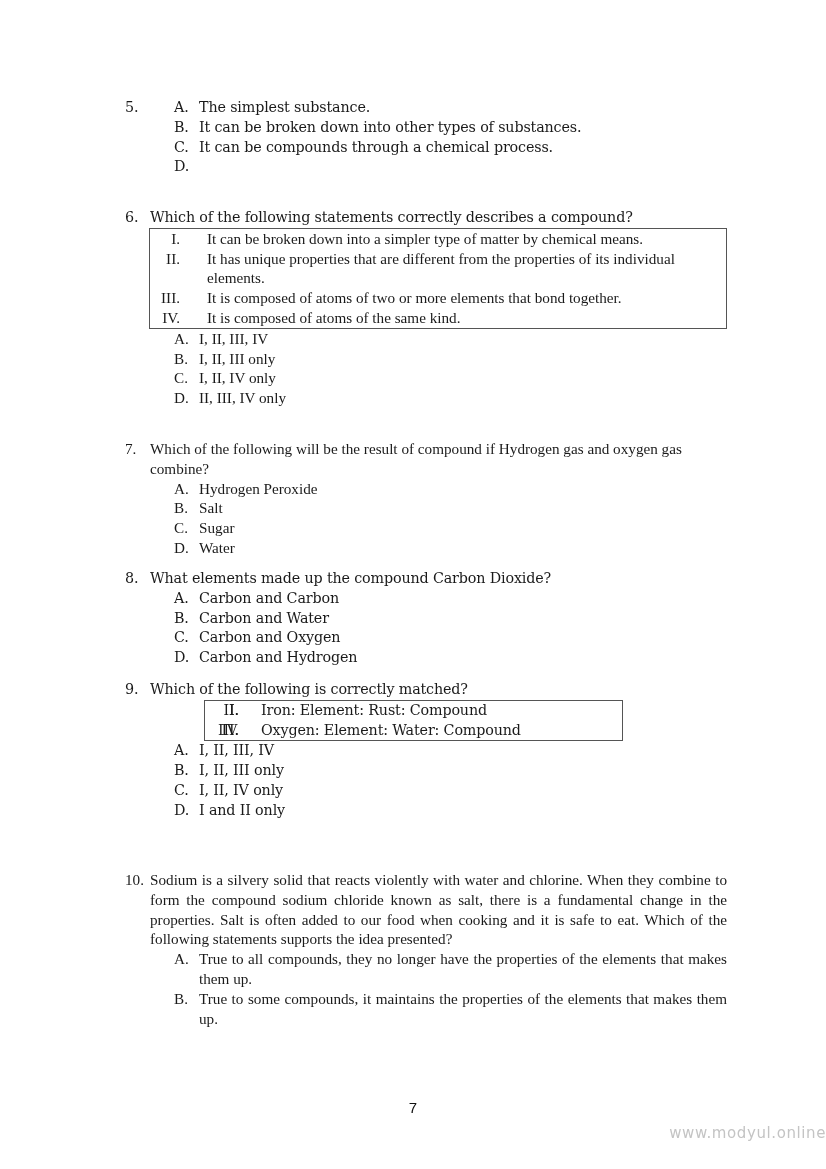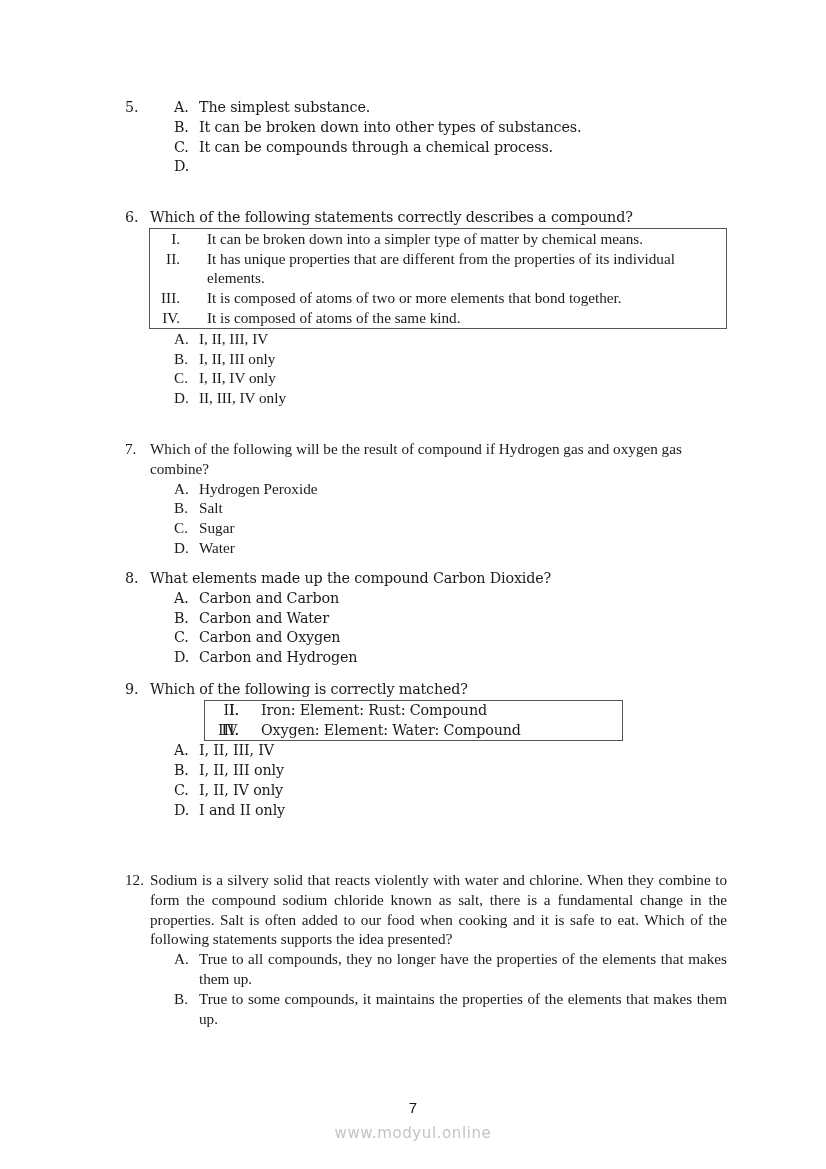--- a/index.html
+++ b/index.html
@@ -12,21 +12,21 @@
   .opts { margin-left: 49px; }
   .opt { position: relative; padding-left: 25px; }
   .olet { position: absolute; left: 0; top: 0; }
   .box { border: 1px solid #555; margin-top: 0px; }
   .brow { position: relative; }
   .bnum { position: absolute; text-align: right; }
   .justify { text-align: justify; }
   .stmt-font { font-family: "Liberation Serif", serif; font-size: 15.2px; letter-spacing: 0; }
   .footer-num { position: absolute; left: 0; width: 826px; top: 1099px; text-align: center;
                 font-family: "Liberation Sans", sans-serif; font-size: 15px; color: #111; }
-  .watermark { position: absolute; left: 0; width: 826px; top: 1124px; text-align: center;
+  .watermark { position: absolute; left: 0; width: 826px; top: 1124px; text-align: right;
                font-family: "DejaVu Sans", sans-serif; font-size: 15px; color: #c4c4c4; letter-spacing: 0.6px; }
 </style>
 </head>
 <body>
 
 <div class="page">
 
   <div class="q" style="top:98px;">
     <div class="qline">
       <span class="qnum">5.</span>
@@ -120,21 +120,21 @@
     <div class="opts">
       <div class="opt"><span class="olet">A.</span><span>I, II, III, IV</span></div>
       <div class="opt"><span class="olet">B.</span><span>I, II, III only</span></div>
       <div class="opt"><span class="olet">C.</span><span>I, II, IV only</span></div>
       <div class="opt"><span class="olet">D.</span><span>I and II only</span></div>
     </div>
   </div>
 
   <div class="q stmt-font" style="top:870px;">
     <div class="qline justify" style="padding-left:25px;">
-      <span class="qnum">12.</span>
+      <span class="qnum">10.</span>
       <span>Sodium is a silvery solid that reacts violently with water and chlorine. When they combine to form the compound sodium chloride known as salt, there is a fundamental change in the properties. Salt is often added to our food when cooking and it is safe to eat. Which of the following statements supports the idea presented?</span>
     </div>
     <div class="opts">
       <div class="opt justify"><span class="olet">A.</span><span>True to all compounds, they no longer have the properties of the elements that makes them up.</span></div>
       <div class="opt justify"><span class="olet">B.</span><span>True to some compounds, it maintains the properties of the elements that makes them up.</span></div>
     </div>
   </div>
 
   <div class="footer-num">7</div>
   <div class="watermark">www.modyul.online</div>

